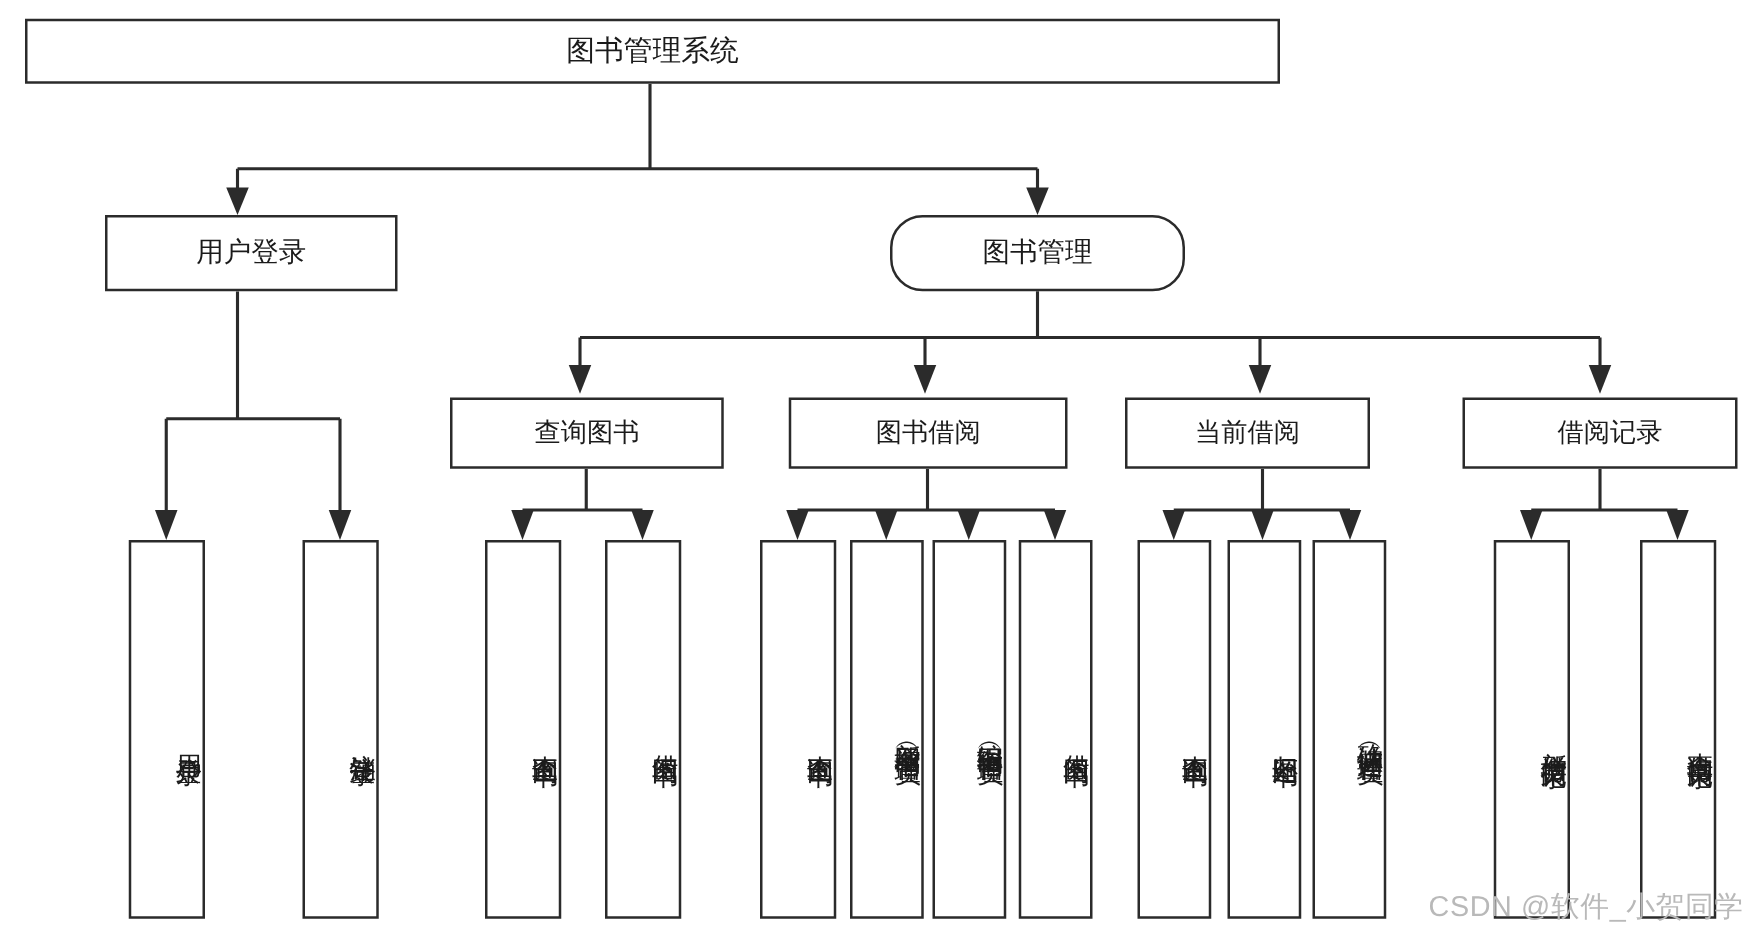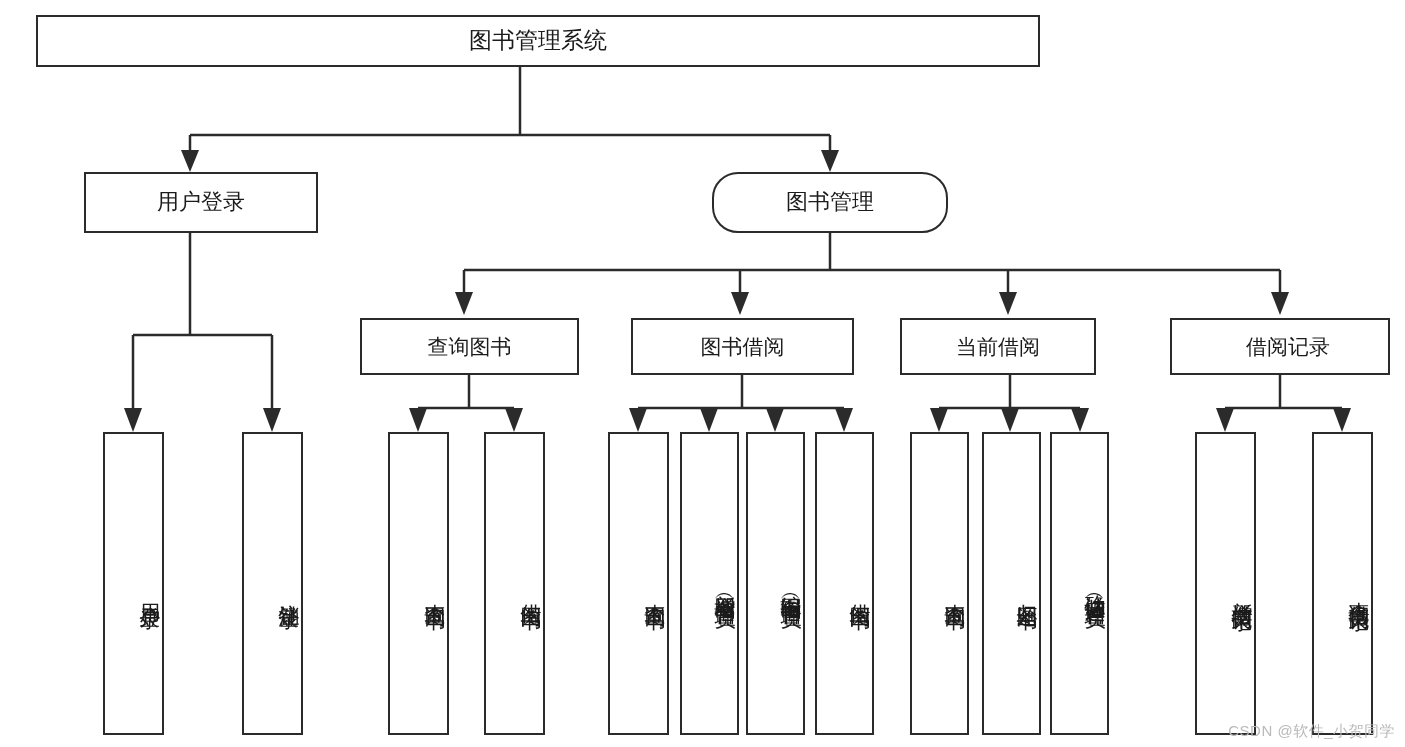--- a/index.html
+++ b/index.html
@@ -71,21 +71,21 @@
     fill: none;
   }
   #wires polygon {
     fill: #2b2b2b;
   }
   
   .watermark {
     position: absolute;
     right: 10px;
     bottom: 6px;
-    font-size: 15px;
+    font-size: 23px;
     color: #b9b9b9;
     letter-spacing: 0.5px;
     z-index: 5;
     white-space: nowrap;
   }
 </style>
 </head>
 <body>
 
 <div id="canvas">
@@ -141,21 +141,21 @@
     <polygon points="939,432 930,408 948,408"></polygon>
     <polygon points="1010,432 1001,408 1019,408"></polygon>
     <polygon points="1080,432 1071,408 1089,408"></polygon>
 
     <line x1="1280" y1="375" x2="1280" y2="408"></line>
     <line x1="1225" y1="408" x2="1342" y2="408"></line>
     <polygon points="1225,432 1216,408 1234,408"></polygon>
     <polygon points="1342,432 1333,408 1351,408"></polygon>
   </svg>
 
-  <div class="node root" style="left:36px; top:15px; width:1004px; height:52px;">
+  <div class="node root" style="left:20px; top:15px; width:1004px; height:52px;">
     <span>图书管理系统</span>
   </div>
 
   <div class="node l2" style="left:84px; top:172px; width:234px; height:61px;">
     <span>用户登录</span>
   </div>
   <div class="node l2" style="left:712px; top:172px; width:236px; height:61px;border-radius:26px;">
     <span>图书管理</span>
   </div>
 

